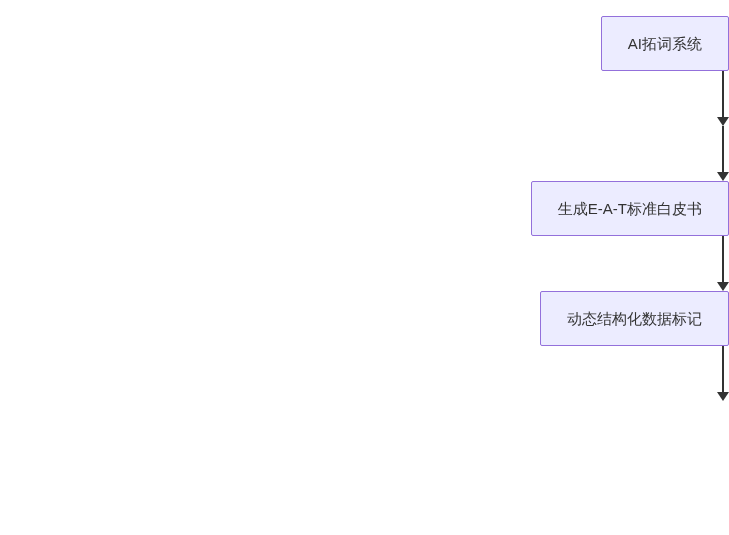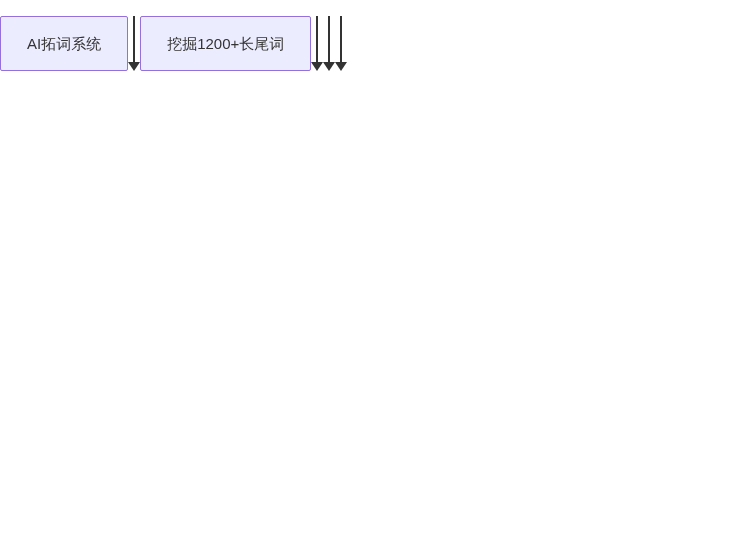--- a/index.html
+++ b/index.html
@@ -15,22 +15,22 @@
     height: 535px;
     background: var(--bg);
     font-family: "Liberation Sans", "DejaVu Sans", sans-serif;
     overflow: hidden;
   }
   .flowchart {
     width: 729px;
     height: 535px;
     padding-top: 16px;
     display: flex;
-    flex-direction: row;
-    align-items: flex-start;
+    flex-direction: column;
+    align-items: flex-end;
   }
   .node {
     background: var(--node-fill);
     border: 1px solid var(--node-border);
     border-radius: 2px;
     color: var(--text-color);
     font-size: 15px;
     line-height: 1;
     padding: 19px 26px;
     white-space: nowrap;
@@ -63,35 +63,38 @@
 
   <div class="node">
     <span>AI拓词系统</span>
   </div>
 
   <div class="arrow">
     <div class="line"></div>
     <div class="head"></div>
   </div>
 
+
+  <div class="arrow">
+    <div class="line"></div>
+    <div class="head"></div>
+  </div>
+
   <div class="node">
-    <span>挖掘1200+长尾词</span>
+    <span>生成E-A-T标准白皮书</span>
   </div>
 
   <div class="arrow">
     <div class="line"></div>
     <div class="head"></div>
   </div>
 
-
-  <div class="arrow">
-    <div class="line"></div>
-    <div class="head"></div>
+  <div class="node">
+    <span>动态结构化数据标记</span>
   </div>
-
 
   <div class="arrow">
     <div class="line"></div>
     <div class="head"></div>
   </div>
 
 
 </div>
 
 </body></html>

